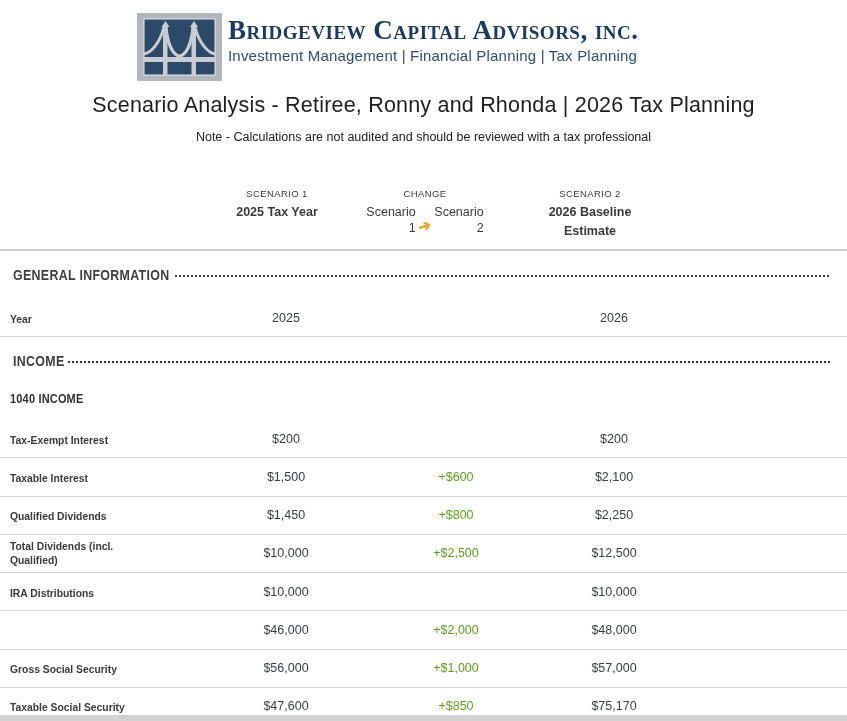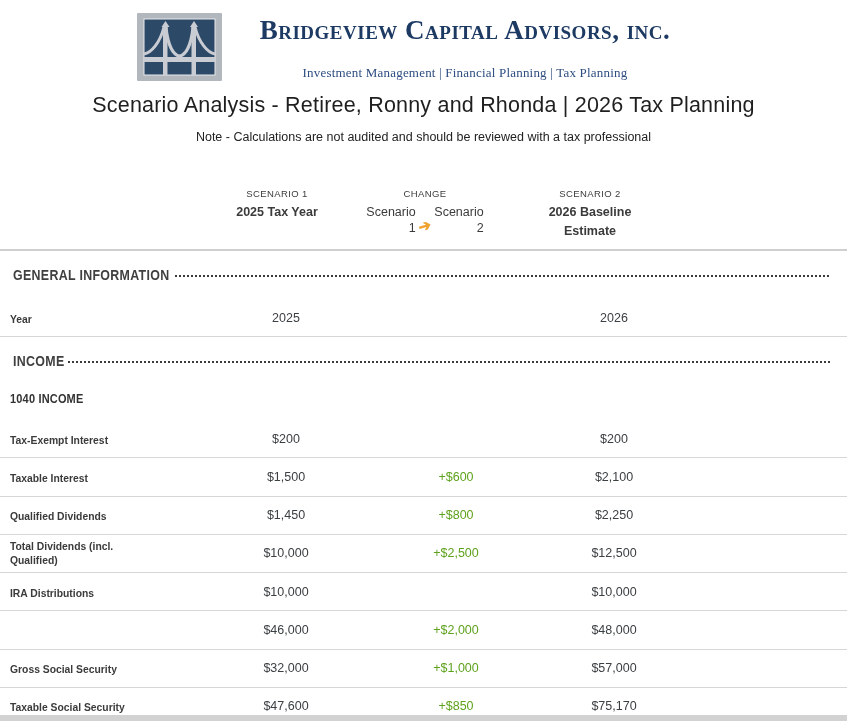--- a/index.html
+++ b/index.html
@@ -6,24 +6,24 @@
   body{width:847px;height:721px;font-family:"Liberation Sans",sans-serif;}
   .page{position:relative;width:847px;height:721px;background:#fff;overflow:hidden;}
 
   
   .logo{position:absolute;left:137px;top:13px;width:85px;height:68px;}
   .logo-frame{fill:var(--logo-silver,#b2b7be);}
   .logo-field{fill:var(--logo-navy,#2c4968);stroke:#e8eaec;stroke-width:1;}
   .logo-bridge{fill:var(--logo-bridge,#c9cdd3);}
   .logo-cable{fill:none;stroke:var(--logo-bridge,#c9cdd3);stroke-width:3;}
 
-  .brand-block{position:absolute;left:228px;top:15px;width:474px;text-align:center;}
+  .brand-block{position:absolute;left:228px;top:15px;width:474px;}
   .brand-name{font-family:"Liberation Serif",serif;font-variant:small-caps;font-weight:600;
     font-size:27px;line-height:30px;color:var(--navy,#1d3a63);letter-spacing:.5px;white-space:nowrap;}
-  .brand-tagline{font-family:Liberation Serif, serif;font-size:13px;margin-top:20px;
+  .brand-tagline{font-family:Liberation Sans, sans-serif;font-size:15px;margin-top:2px;
     color:var(--tagline-blue,#2d4d80);letter-spacing:.2px;white-space:nowrap;}
 
   
   .title{position:absolute;left:0;right:0;top:93px;text-align:center;
     font-size:21.5px;font-weight:500;color:#1f1f1f;letter-spacing:.2px;}
   .note{position:absolute;left:0;right:0;top:130px;text-align:center;font-size:12.5px;color:#222;}
 
   
   .colhead{position:absolute;top:188px;transform:translateX(-50%);text-align:center;color:var(--text-dark,#3b3b3b);}
   #hdr-s1{left:277px;} #hdr-change{left:425px;} #hdr-s2{left:590px;}
@@ -173,21 +173,21 @@
       <div class="cell-change"></div>
       <div class="cell-s2">$10,000</div>
     </div>
     <div class="row">
       <div class="cell-s1">$46,000</div>
       <div class="cell-change">+$2,000</div>
       <div class="cell-s2">$48,000</div>
     </div>
     <div class="row">
       <div class="cell-label"><span class="lbl">Gross Social Security</span></div>
-      <div class="cell-s1">$32,000</div>
+      <div class="cell-s1">$56,000</div>
       <div class="cell-change">+$1,000</div>
       <div class="cell-s2">$57,000</div>
     </div>
     <div class="row">
       <div class="cell-label"><span class="lbl">Taxable Social Security</span></div>
       <div class="cell-s1">$47,600</div>
       <div class="cell-change">+$850</div>
       <div class="cell-s2">$75,170</div>
     </div>
   </div>

